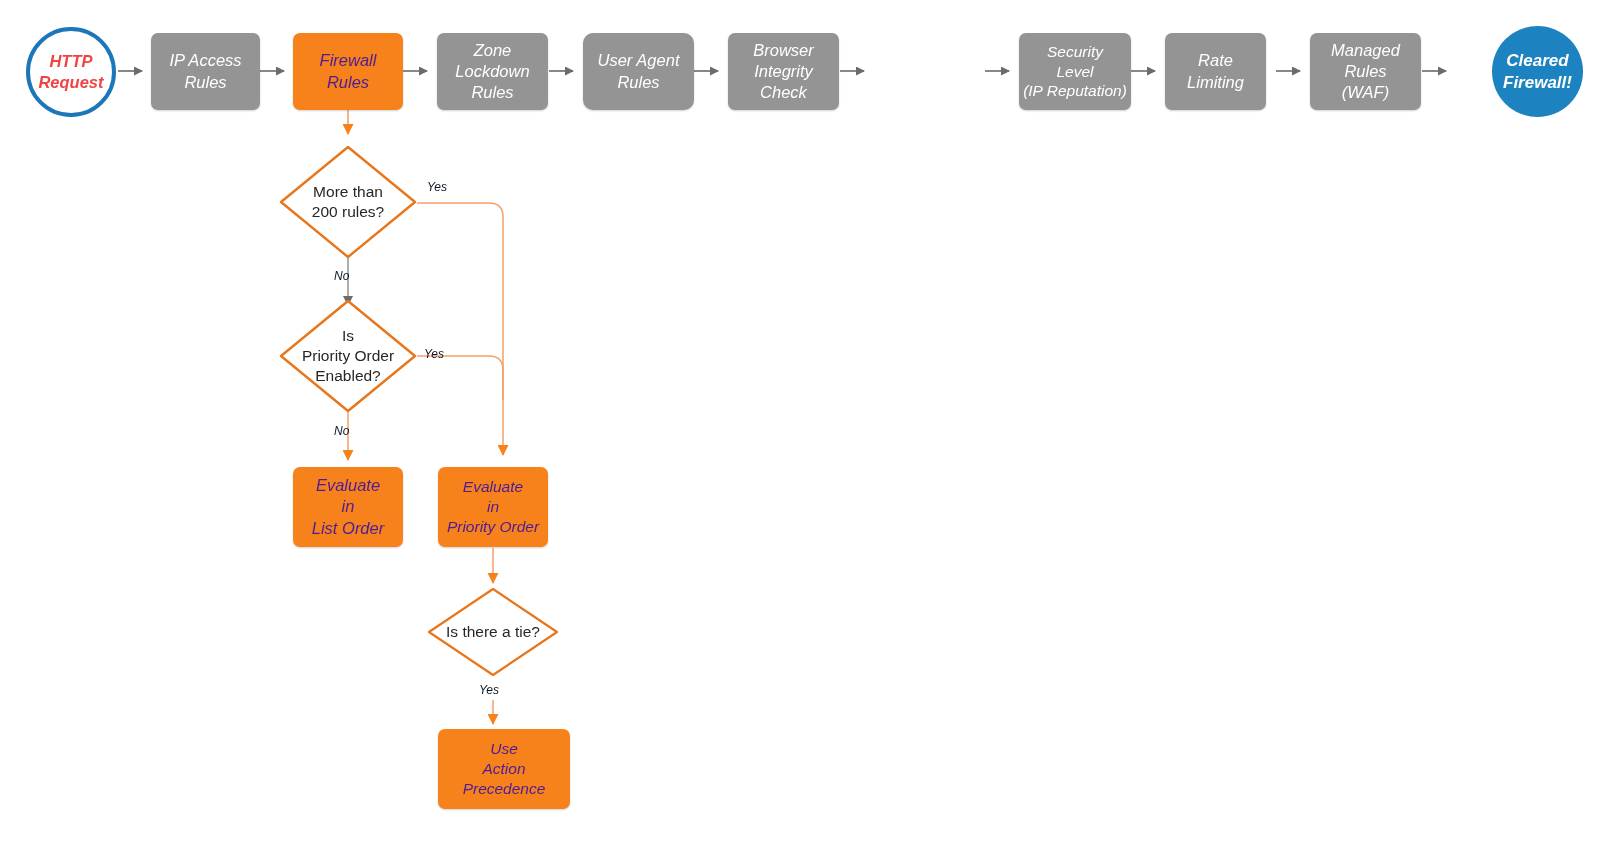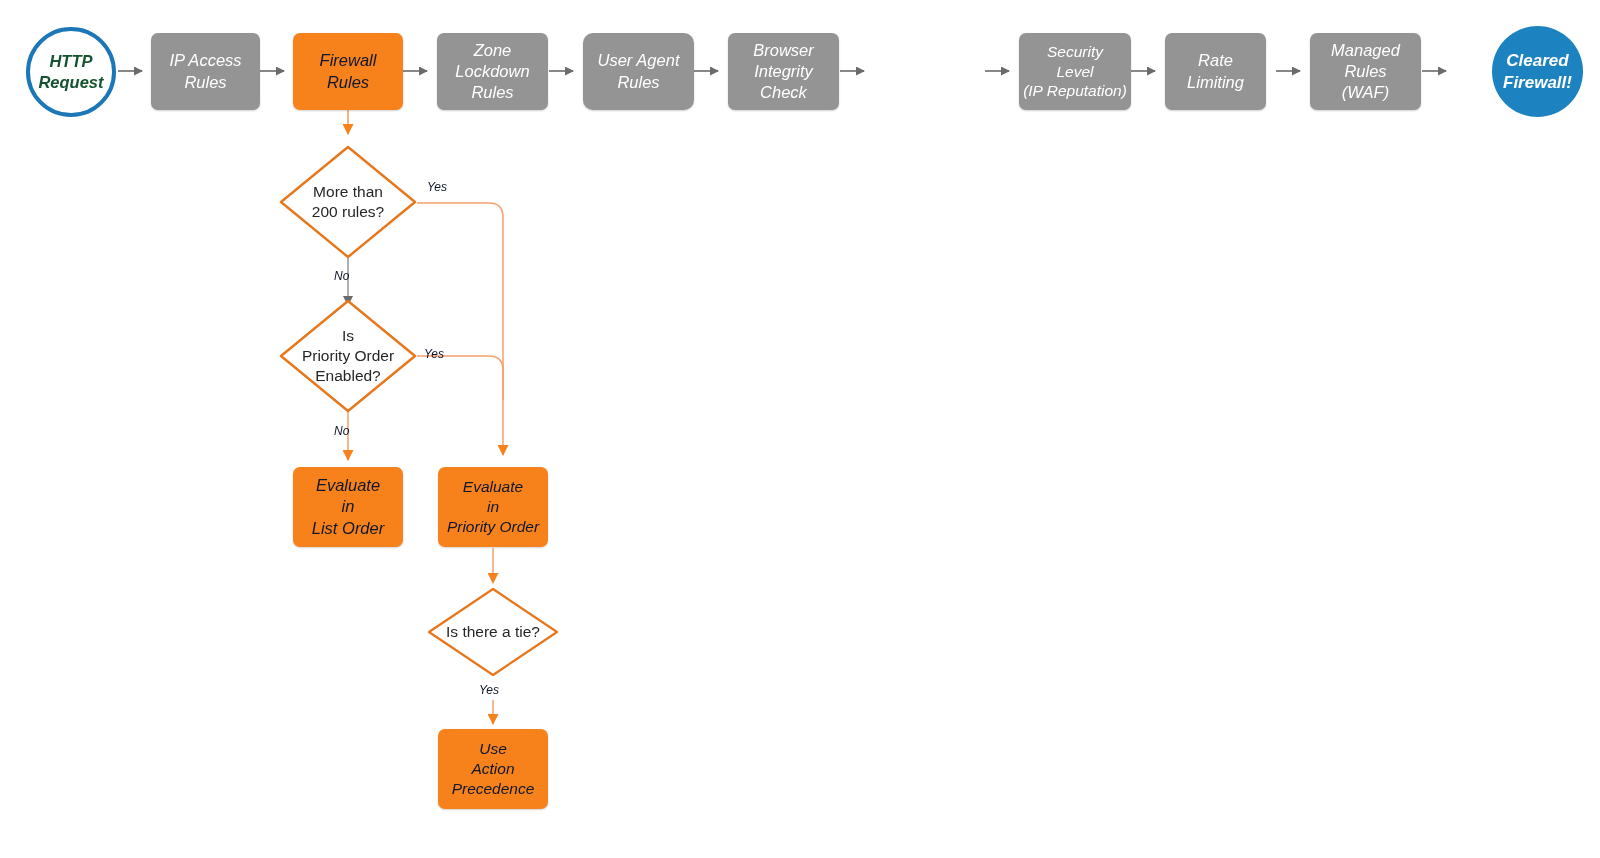--- a/index.html
+++ b/index.html
@@ -40,30 +40,30 @@
   }
   .box-gray {
     background: #949494;
     color: #ffffff;
     font-style: italic;
     font-size: 16.5px;
     line-height: 1.28;
   }
   .box-orange {
     background: #F7821C;
-    color: #0f172a;
+    color: #4c1d95;
     font-style: italic;
     font-size: 16.5px;
     line-height: 1.28;
   }
   .circle-start {
     border-radius: 50%;
     background: #ffffff;
     border: 4px solid #1C77B8;
-    color: #14532d;
+    color: #ef4444;
     font-weight: bold;
     font-style: italic;
     font-size: 16.5px;
     line-height: 1.26;
   }
   .circle-end {
     border-radius: 50%;
     background: #1C82C0;
     color: #ffffff;
     font-weight: bold;
@@ -283,21 +283,21 @@
   </div>
 
   <div class="node box box-orange" style="left:438px; top:467px; width:110px; height:80px; font-size:15.5px;">
     <div>
       <span>Evaluate</span><br>
       <span>in</span><br>
       <span>Priority Order</span>
     </div>
   </div>
 
-  <div class="node box box-orange" style="left:438px; top:729px; width:110px; height:80px; font-size:15.5px;">
+  <div class="node box box-orange" style="left:438px; top:729px; width:132px; height:80px; font-size:15.5px;">
     <div>
       <span>Use</span><br>
       <span>Action</span><br>
       <span>Precedence</span>
     </div>
   </div>
 
   <div class="edge-label" style="left:427px; top:180px;">Yes</div>
 
   <div class="edge-label" style="left:334px; top:269px;">No</div>

